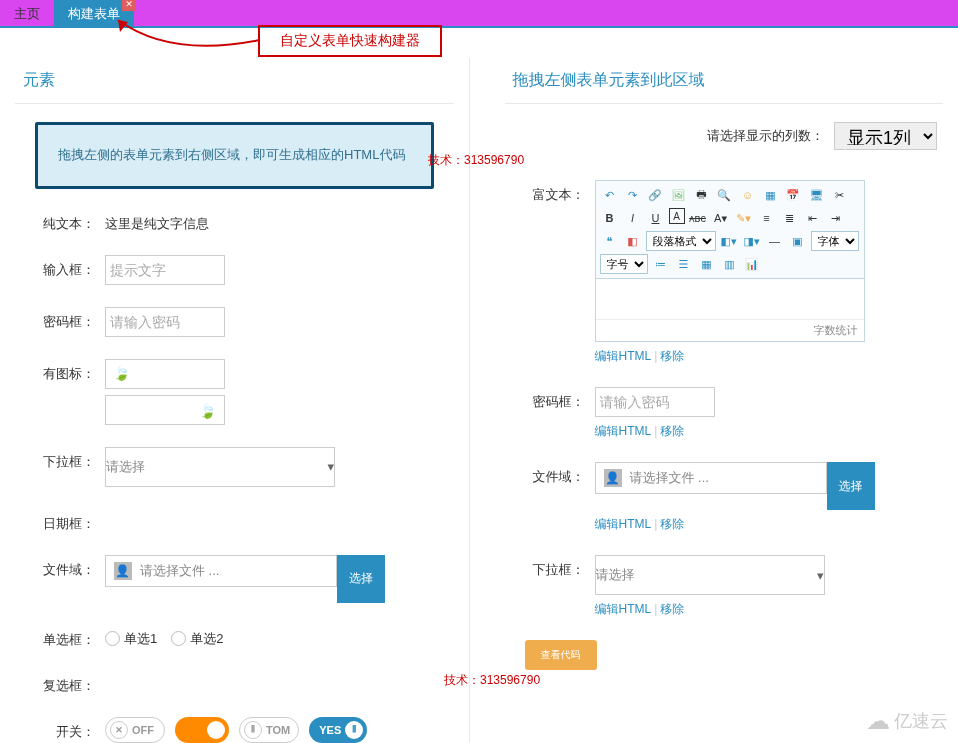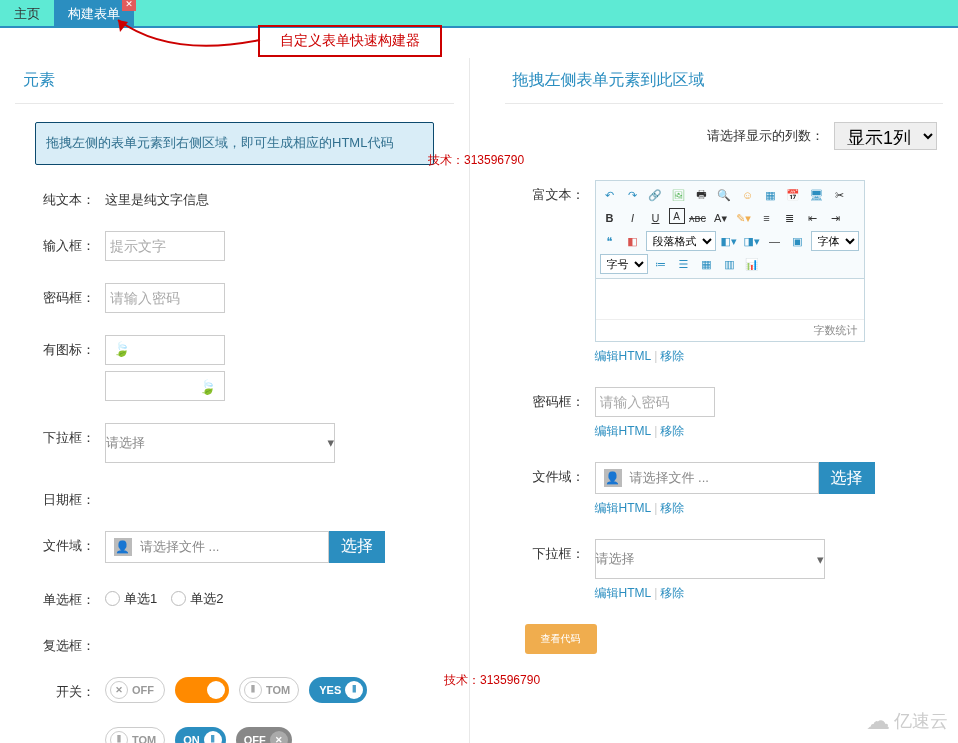--- a/index.html
+++ b/index.html
@@ -1,43 +1,43 @@
 <!DOCTYPE html>
 <html><head>
 <meta charset="utf-8">
 <style>
 * { box-sizing: border-box; margin: 0; padding: 0; }
 body { font-family: "Microsoft YaHei", Arial, sans-serif; font-size: 13px; color: #333; background: #fff; width: 958px; }
-.tabs { display: flex; border-bottom: 2px solid #2b8ec0; background: #5eead4; height: 28px; }
+.tabs { display: flex; border-bottom: 2px solid #2b8ec0; background: #d946ef; height: 28px; }
 .tab { padding: 5px 14px; font-size: 13px; cursor: pointer; position: relative; }
 .tab.active { background: #2b8ec0; color: #fff; }
 .tab-close { position: absolute; top: -1px; right: -2px; width: 14px; height: 12px; background: #e15c5c; color: #fff; font-size: 9px; line-height: 11px; text-align: center; }
 .annotation-box { position: absolute; left: 258px; top: 25px; border: 2px solid #cc0000; padding: 5px 20px; color: #cc0000; font-size: 14px; }
 .arrow-svg { position: absolute; left: 110px; top: 18px; pointer-events: none; }
 .watermark { position: absolute; color: #cc0000; font-size: 12px; }
 .main { display: flex; gap: 20px; padding: 0; margin-top: 30px; }
 .panel { flex: 1; padding: 0 15px; }
 .panel-left { border-right: 1px solid #e8e8e8; }
 .panel-title { color: #2b8ec0; font-size: 16px; font-weight: normal; padding: 12px 8px; border-bottom: 1px solid #e8e8e8; margin-bottom: 18px; }
-.hint-box { background: #d9edf7; border: 1px solid #0c4a6e; color: #31708f; padding: 10px; margin: 0 20px 20px 20px; border-radius: 2px; line-height: 1.6; }
+.hint-box { background: #d9edf7; border: 3px solid #0c4a6e; color: #31708f; padding: 20px; margin: 0 20px 20px 20px; border-radius: 2px; line-height: 1.6; }
 .form-row { display: flex; align-items: flex-start; margin-bottom: 22px; padding: 0 20px; }
 .form-label { width: 70px; text-align: right; padding-right: 10px; padding-top: 6px; color: #333; flex-shrink: 0; }
 .form-control { flex: 1; }
 .text-input { border: 1px solid #ccc; padding: 5px 4px; width: 120px; height: 30px; font-size: 14px; }
 .text-input::placeholder { color: #aaa; }
 .icon-input-wrap { position: relative; display: inline-block; }
 .icon-input { border: 1px solid #ccc; padding: 5px 8px; width: 120px; height: 30px; }
 .leaf-icon { color: #5cb85c; font-size: 14px; }
 .icon-left { position: absolute; left: 8px; top: 6px; }
 .icon-right { position: absolute; right: 8px; bottom: 6px; }
 .select { border: 1px solid #ccc; padding: 5px 0; width: 230px; height: 40px; font-size: 13px; color: #888; background: #fff; position: relative; display:flex; align-items:center; justify-content:space-between;}
 .select .caret { color:#666; }
 .file-wrap { display: flex; width: 280px; }
 .file-input { flex: 1; background: #fff; border: 1px solid #ccc; padding: 5px 8px; color: #888; display:flex; align-items:center; gap:8px; height:32px;}
-.file-btn { background: #2b8ec0; color: #fff; border: none; padding: 0 12px; font-size: 16px; cursor: pointer; height:32px;}
+.file-btn { background: #2b8ec0; color: #fff; border: none; padding: 0 12px; font-size: 12px; cursor: pointer; height:48px;}
 .file-icon { width:18px; height:18px; background:#bbb; display:inline-flex; align-items:center; justify-content:center; color:#fff; font-size:12px;}
 .radio-set, .check-set { display: flex; gap: 14px; padding-top: 5px; }
 .radio-item, .check-item { display: flex; align-items: center; gap: 4px; }
 .radio-circle { width: 15px; height: 15px; border: 1px solid #bbb; border-radius: 50%; }
 .check-box { width: 14px; height: 14px; border: 1px solid #bbb; }
 .switches { display: flex; flex-wrap: wrap; gap: 10px; align-items: center; }
 .switch { display: inline-flex; align-items: center; border-radius: 14px; height: 26px; padding: 0 4px; font-size: 11px; font-weight: bold; gap:4px; }
 .switch .knob { width: 18px; height: 18px; border-radius: 50%; display:flex; align-items:center; justify-content:center; font-size:9px; }
 .sw-off1 { border:1px solid #ccc; color:#999; padding-right:10px; } .sw-off1 .knob{ border:1px solid #ccc; color:#999;}
 .sw-orange { background:#ff8a00; width:54px; justify-content:flex-end;} .sw-orange .knob{background:#fff;}

